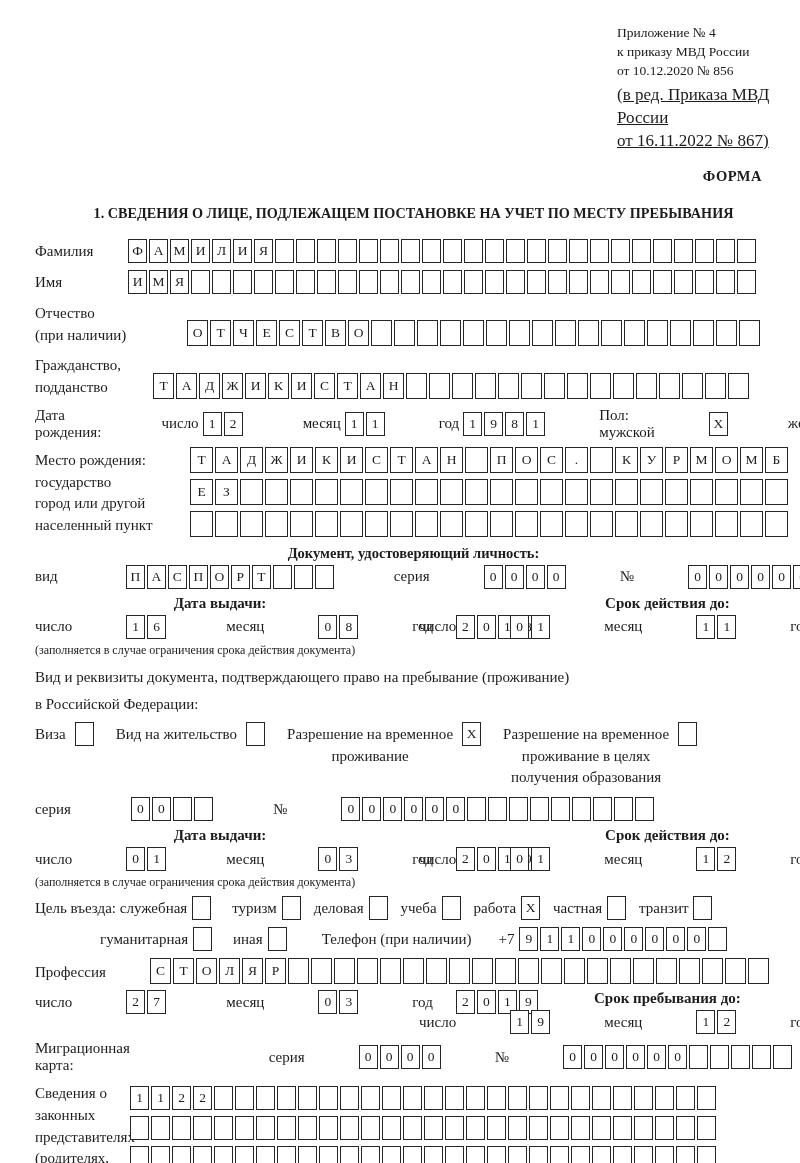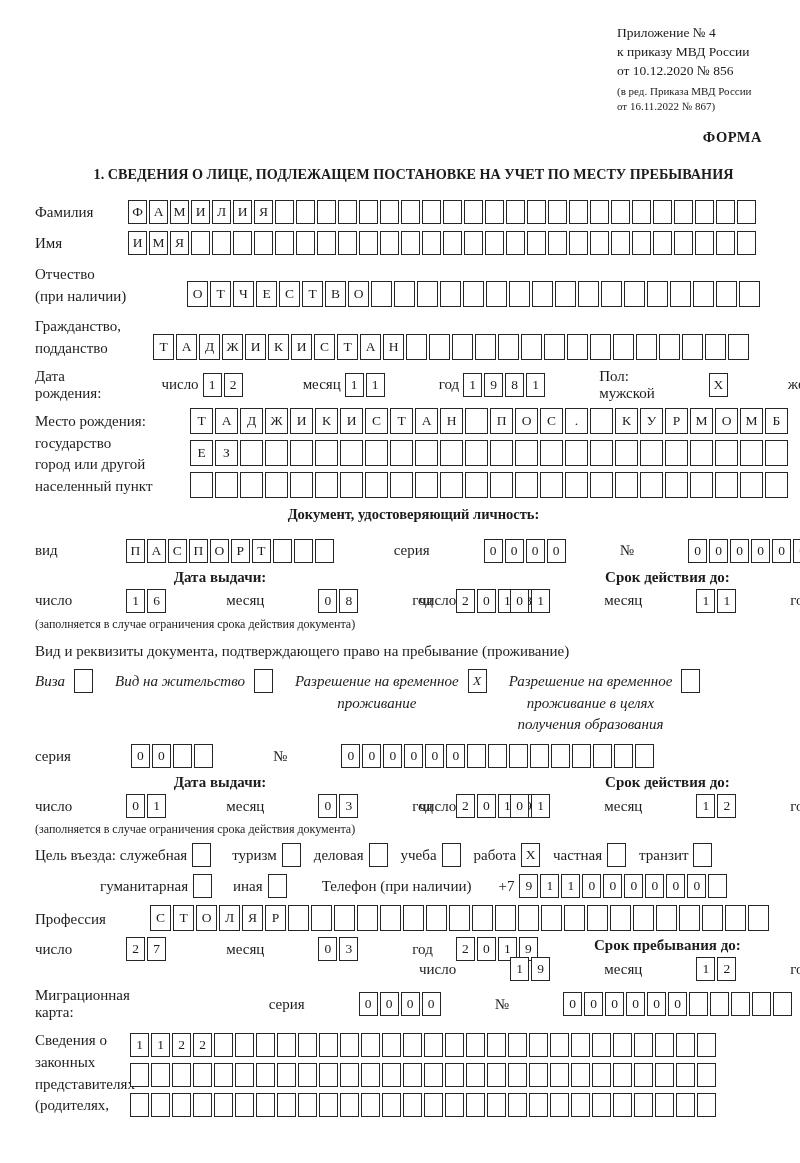--- a/index.html
+++ b/index.html
@@ -1,52 +1,52 @@
 <!DOCTYPE html>
 <html><head>
 <meta charset="utf-8">
 <style>
   html,body{margin:0;padding:0;background:#ffffff;}
   body{width:800px;height:1163px;overflow:hidden;color:#1c1c1c;
        font-family:"Liberation Serif","DejaVu Serif",serif;font-size:15px;}
   .page{padding:24px 8px 0 35px;width:757px;}
 
   .appendix{margin-left:582px;font-size:13.5px;line-height:1.4;}
-  .appendix .edition{font-size:11px;margin-top:3px;line-height:1.35;}
+  .appendix .edition{font-size:17px;margin-top:3px;line-height:1.35;text-decoration:underline;}
   .form-label{text-align:right;padding-right:30px;font-weight:bold;margin-top:16px;font-size:14.5px;letter-spacing:.5px;}
 
   .title{text-align:center;font-weight:bold;font-size:15px;margin-top:14px;line-height:1.75;}
   .blank{display:inline-block;width:58px;border-bottom:2px solid #333;margin-left:14px;vertical-align:baseline;}
   .section-title{font-weight:bold;font-size:14.2px;text-align:center;margin:20px 0 16px 0;}
 
   .f-row{display:flex;align-items:flex-end;margin-bottom:6px;}
   .f-label{flex:none;padding-top:3px;line-height:1.45;}
   .boxrow{display:flex;gap:2px;flex-wrap:nowrap;}
   .cell{flex:none;box-sizing:border-box;width:19px;height:24px;border:1.5px solid #262626;
         display:flex;align-items:center;justify-content:center;font-size:13.5px;background:#fff;}
   .mid .cell{width:21px;height:26px;}
   .wide .cell{width:23px;height:26px;}
   .stackrows{display:flex;flex-direction:column;gap:6px;}
 
   .inline-row{display:flex;align-items:center;margin-bottom:6px;gap:23px;}
   .dg{display:flex;align-items:center;}
   .dg .lbl{margin:0 4px 0 0;}
   .gap8{width:8px;flex:none;} .gap14{width:14px;flex:none;} .gap22{width:22px;flex:none;}
 
-  .doc-title{text-align:center;font-weight:bold;font-size:14.5px;margin:8px 0 16px 0;}
+  .doc-title{text-align:center;font-weight:bold;font-size:14.5px;margin:8px 0 3px 0;}
 
   .datepair{display:flex;margin:2px 0 4px 0;}
   .dp-left{width:370px;flex:none;}
   .dp-right{flex:1;padding-left:14px;}
   .dp-title{text-align:center;margin-bottom:3px;font-weight:bold;}
   .note{font-size:12px;text-align:left;padding-right:42px;margin:3px 0 6px 0;}
 
   .intro{line-height:1.8;}
   .opts-row{display:flex;align-items:flex-start;margin:4px 0 8px 0;}
-  .opt{display:flex;align-items:flex-start;font-style:italic;}
+  .opt{display:flex;align-items:flex-start;}
   .opt-label{text-align:center;line-height:1.45;padding-top:2px;}
   .opt .boxrow{margin-left:9px;margin-top:0;}
 
   .purpose-row{display:flex;align-items:center;margin-bottom:7px;}
   .purpose-row .lbl{margin-right:5px;}
   .purpose-row .boxrow{margin-right:13px;}
 </style>
 </head>
 <body>
 
@@ -434,20 +434,21 @@
             <span class="cell">2</span>
             <span class="cell">5</span>
           </div>
       </div>
     </div>
   </div>
   <div class="note">(заполняется в случае ограничения срока действия документа)</div>
 
   <div class="intro">
     <div>Вид и реквизиты документа, подтверждающего право на пребывание (проживание)</div>
+    <div>в Российской Федерации:</div>
   </div>
 
   <div class="opts-row">
     <div class="opt">
       <div class="opt-label">Виза</div>
       <div class="boxrow">
           <span class="cell"></span>
         </div>
     </div>
     <span class="gap22"></span>

